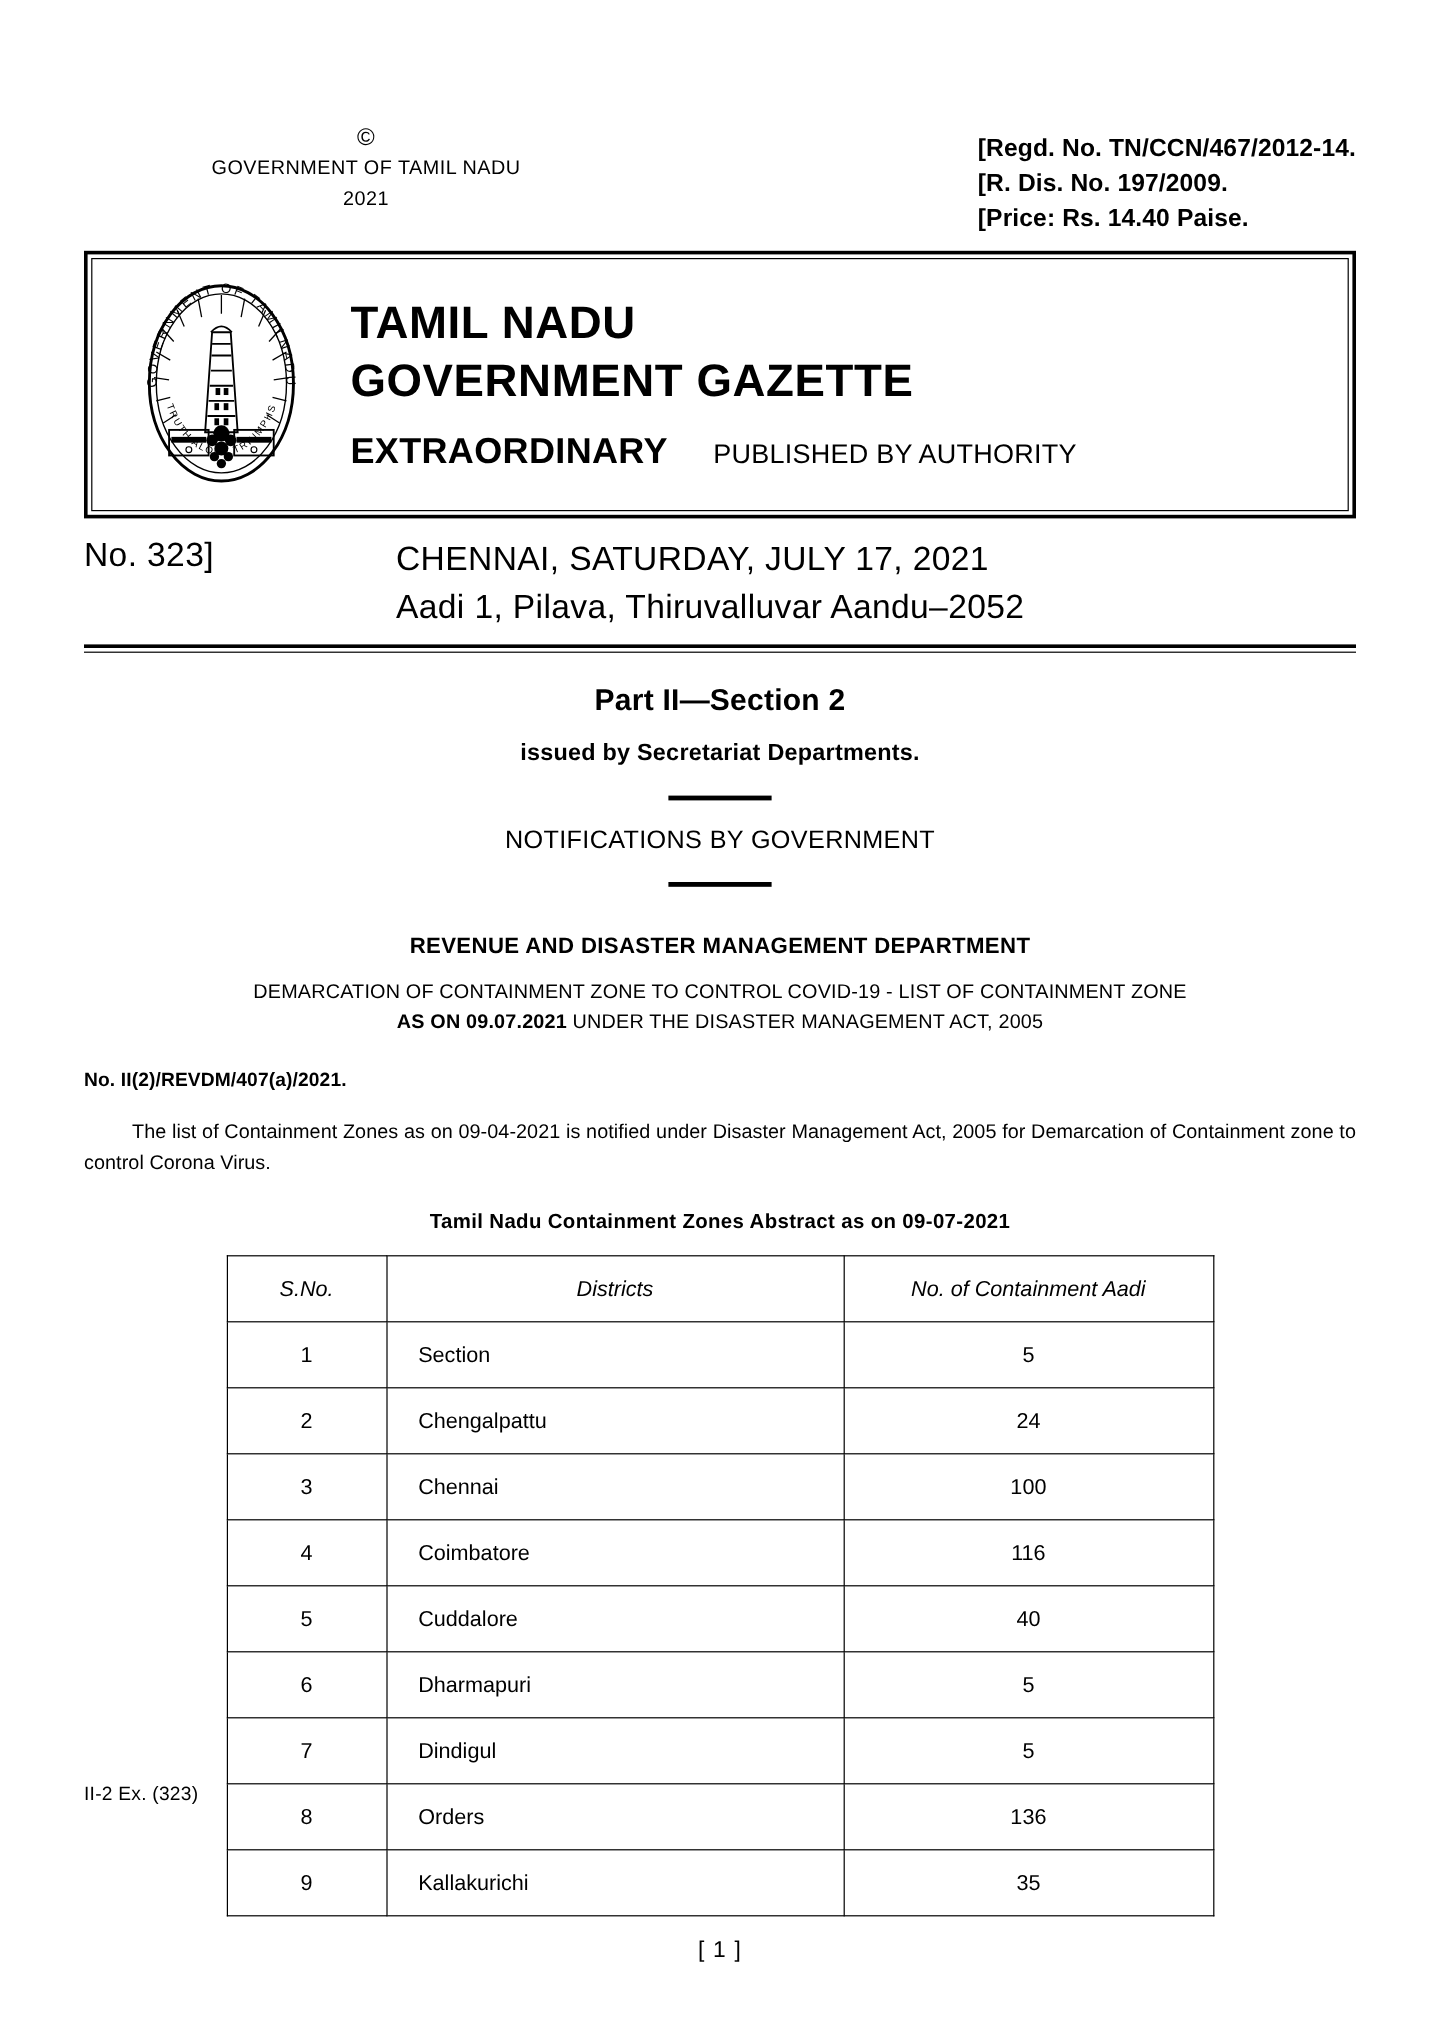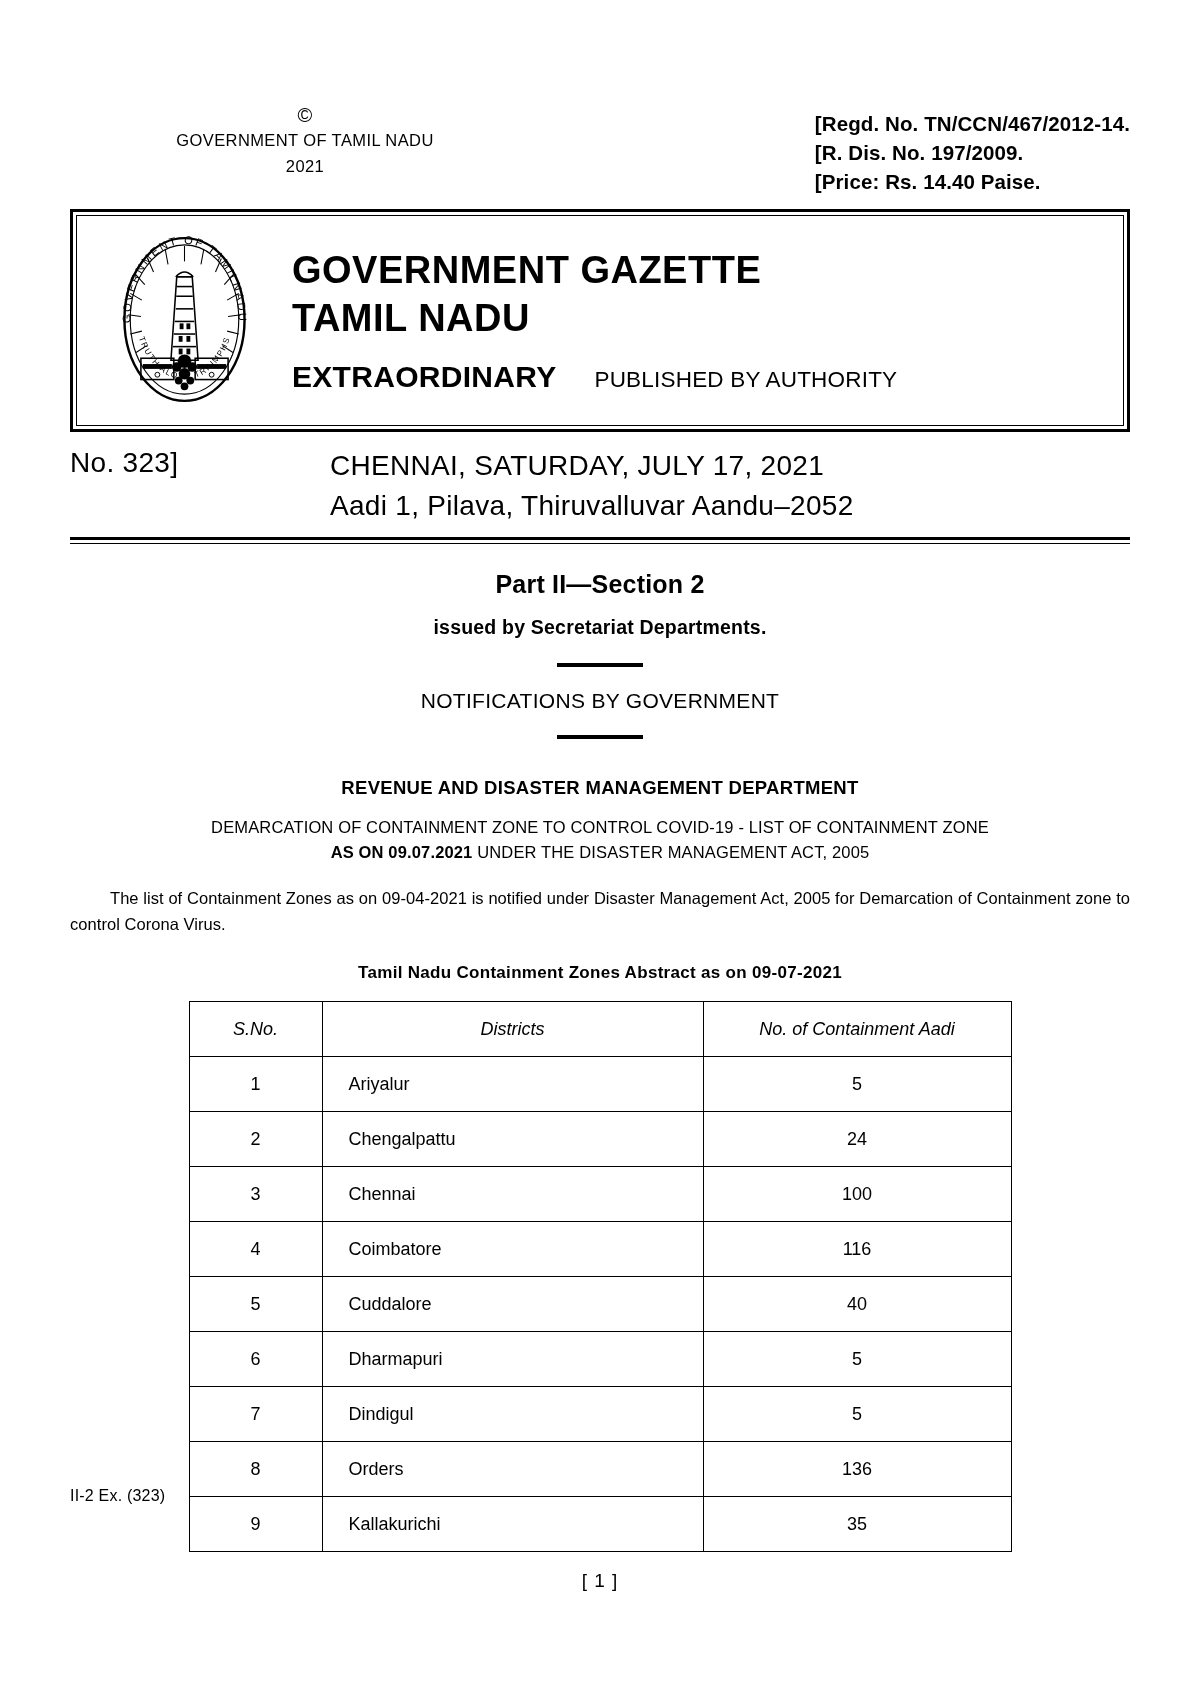--- a/index.html
+++ b/index.html
@@ -336,22 +336,22 @@
           </defs>
           <text font-family="'Liberation Sans', sans-serif" font-size="11.5" letter-spacing="2.1" fill="#000">
             <textPath href="#topArc" startOffset="50%" text-anchor="middle">GOVERNMENT OF TAMILNADU</textPath>
           </text>
           <text font-family="'Liberation Sans', sans-serif" font-size="8.5" letter-spacing="1.5" fill="#000">
             <textPath href="#botArc" startOffset="50%" text-anchor="middle">TRUTH ALONE TRIUMPHS</textPath>
           </text>
         </svg>
       </div>
       <div class="masthead-text">
+        <div class="mast-title">TAMIL NADU</div>
         <div class="mast-title">GOVERNMENT GAZETTE</div>
-        <div class="mast-title">TAMIL NADU</div>
         <div class="mast-sub">
           <span class="mast-extra">EXTRAORDINARY</span>
           <span class="mast-auth">PUBLISHED BY AUTHORITY</span>
         </div>
       </div>
     </div>
   </div>
 
   <div class="issue-row">
     <div class="issue-no">No. 323]</div>
@@ -371,20 +371,21 @@
   <div class="notif-gov">NOTIFICATIONS BY GOVERNMENT</div>
   <div class="short-rule"></div>
 
   <div class="dept">REVENUE AND DISASTER MANAGEMENT DEPARTMENT</div>
   <div class="demarc">
     <div>DEMARCATION OF CONTAINMENT ZONE TO CONTROL COVID-19 - LIST OF CONTAINMENT ZONE</div>
     <div><b>AS ON 09.07.2021</b><span> UNDER THE DISASTER MANAGEMENT ACT, 2005</span></div>
   </div>
 
 
+  <div class="notif-no">No. II(2)/REVDM/407(a)/2021.</div>
   <div class="body-para">The list of Containment Zones as on 09-04-2021 is notified under Disaster Management Act, 2005 for Demarcation of Containment zone to control Corona Virus.</div>
 
   <div class="table-caption">Tamil Nadu Containment Zones Abstract as on 09-07-2021</div>
 
   <div class="zone-table-wrap">
     <table class="zone-table">
       <colgroup>
         <col class="col-sno">
           <col class="col-dist">
           <col class="col-zones">
@@ -392,21 +393,21 @@
       <thead>
         <tr>
           <th>S.No.</th>
           <th>Districts</th>
           <th>No. of Containment Aadi</th>
         </tr>
       </thead>
       <tbody id="table-body">
           <tr>
             <td class="c-sno">1</td>
-            <td class="c-dist">Ariyalur</td>
+            <td class="c-dist">Section</td>
             <td class="c-zones">5</td>
           </tr>
           <tr>
             <td class="c-sno">2</td>
             <td class="c-dist">Chengalpattu</td>
             <td class="c-zones">24</td>
           </tr>
           <tr>
             <td class="c-sno">3</td>
             <td class="c-dist">Chennai</td>

